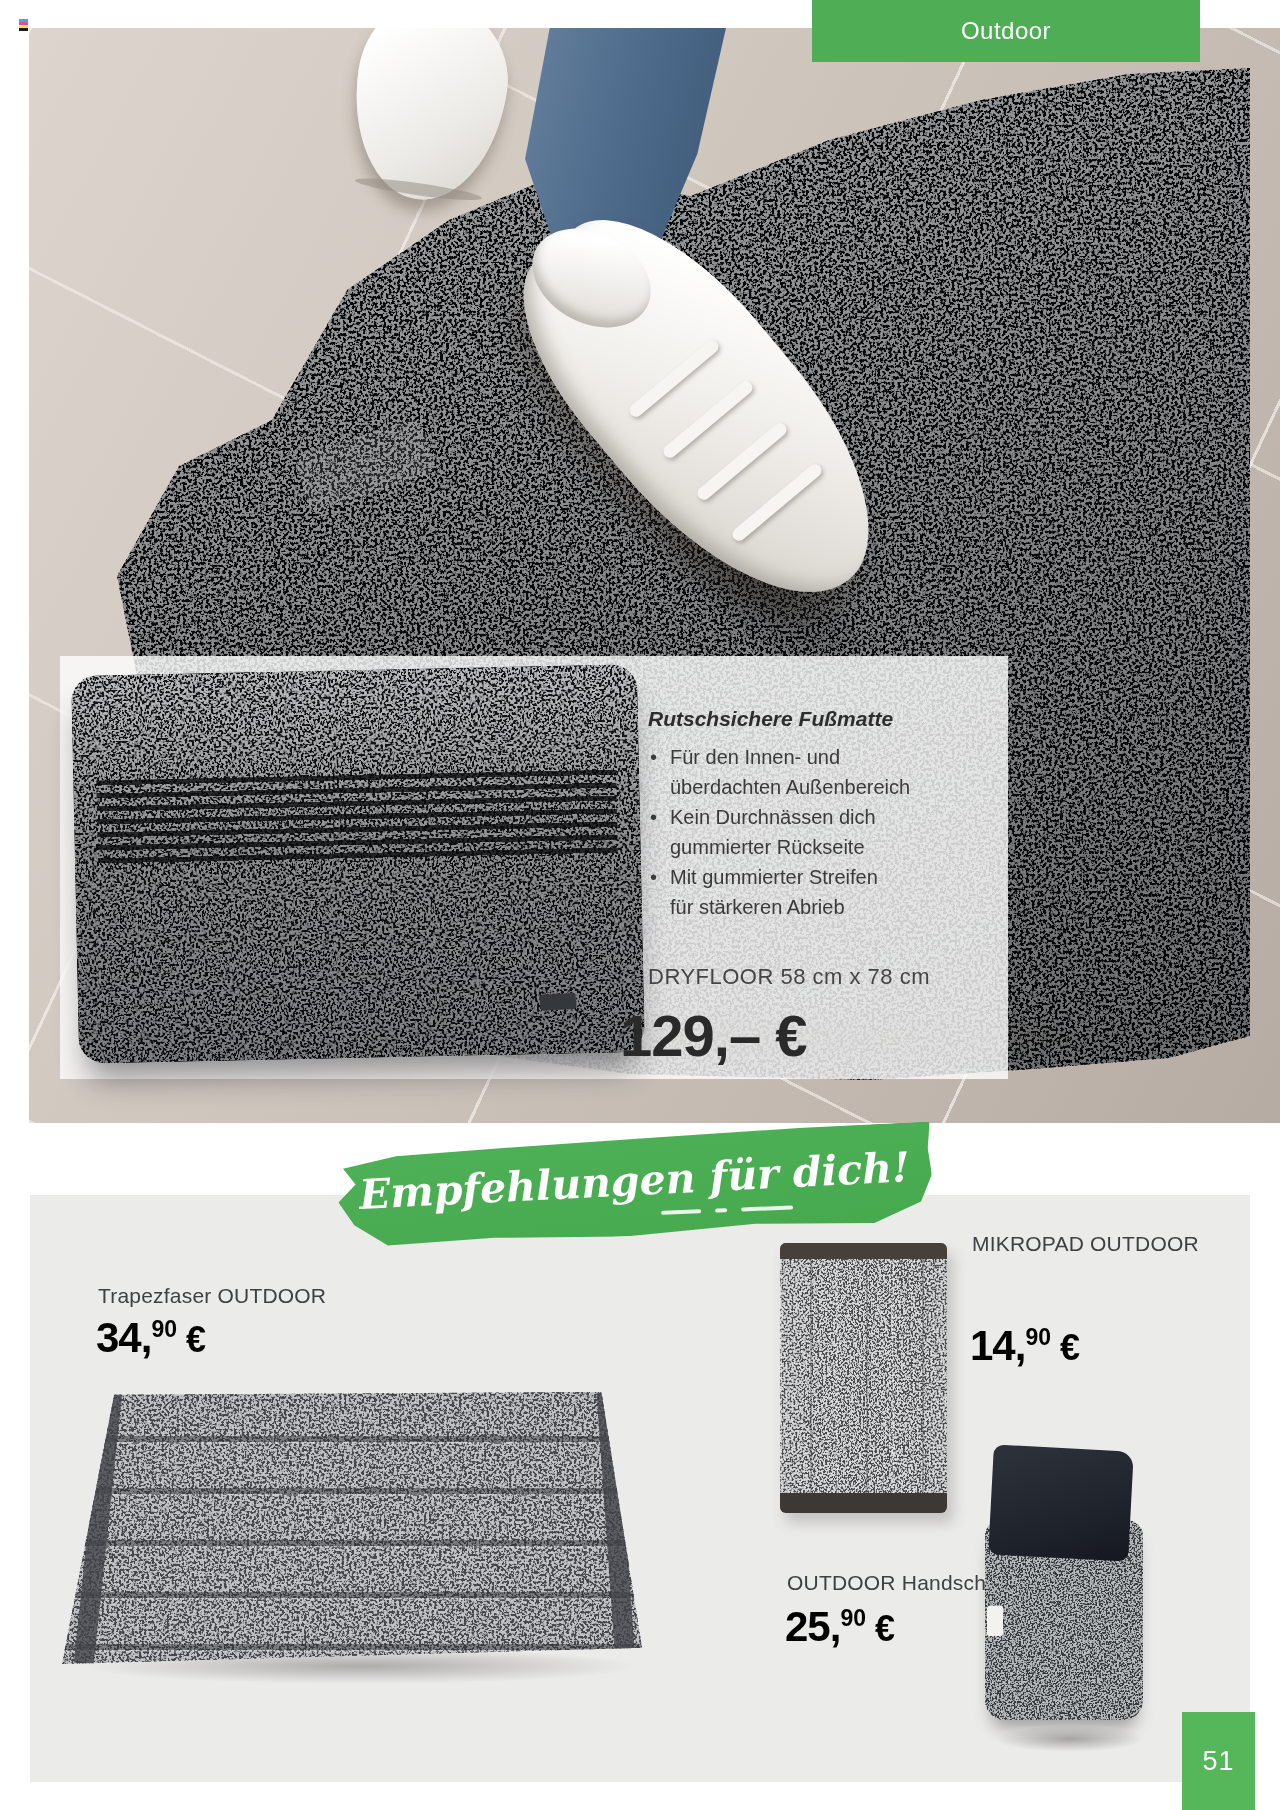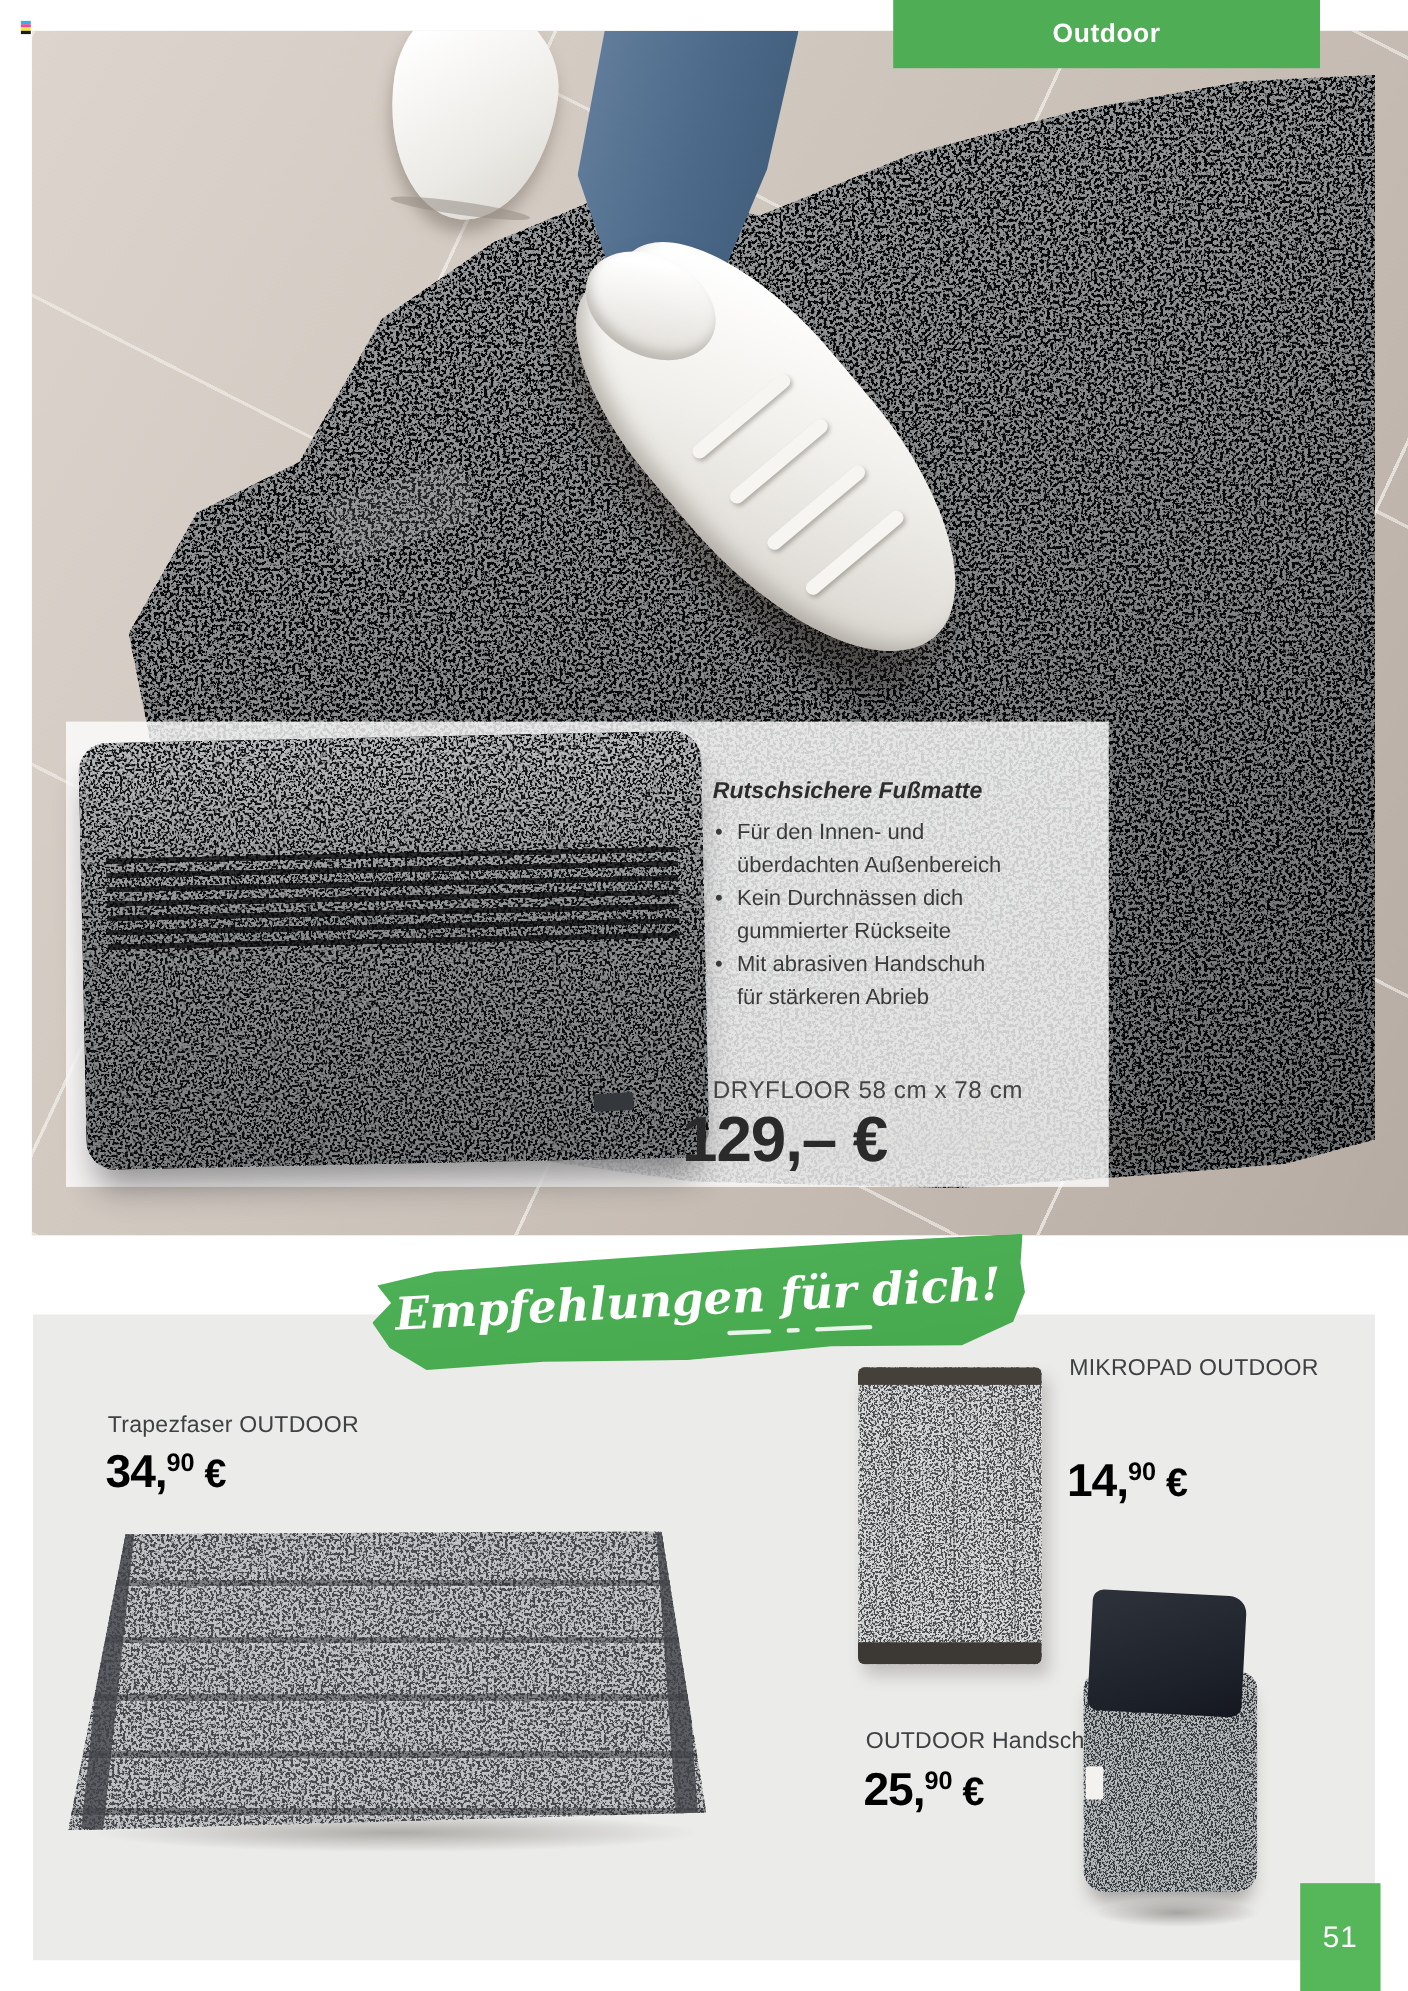--- a/index.html
+++ b/index.html
@@ -73,28 +73,28 @@
   .card-mat .stripes{position:absolute;left:4%;right:4%;top:105px;height:85px;
     background:repeating-linear-gradient(to bottom,rgba(8,8,10,.78) 0 5px,rgba(0,0,0,0) 5px 13px);}
   .card-mat .chip{position:absolute;left:462px;top:328px;width:36px;height:16px;border-radius:3px;
     background:#34373b;transform:rotate(-2deg);}
   .card-text{position:absolute;left:588px;top:50px;width:330px;}
   .card-text h3{margin:0 0 0 0;font-size:21px;line-height:26px;font-style:italic;font-weight:bold;color:#2d2d2d;}
   .card-text ul{margin:10px 0 0 0;padding:0;list-style:none;}
   .card-text li{position:relative;padding-left:22px;font-size:20px;line-height:30px;color:#3a3a3a;}
   .card-text li::before{content:"•";position:absolute;left:2px;top:0;color:#3a3a3a;}
   .card-text li span{display:block;}
-  .card-product{position:absolute;left:588px;top:322px;font-size:22px;letter-spacing:.5px;color:#454545;}
+  .card-product{position:absolute;left:588px;top:308px;font-size:22px;letter-spacing:.5px;color:#454545;}
   .card-price{position:absolute;left:560px;top:346px;font-size:58px;font-weight:bold;
     letter-spacing:-1px;color:#2a2a2a;}
 
   
   .tab{position:absolute;left:812px;top:0;width:388px;height:62px;z-index:10;
     background:var(--green-tab,#4fae55);display:flex;align-items:center;justify-content:center;}
-  .tab span{color:#fff;font-size:24px;letter-spacing:.5px;font-weight:bold;}
+  .tab span{color:#fff;font-size:24px;letter-spacing:.5px;}
 
   
   .gray-section{position:absolute;left:30px;top:1195px;width:1220px;height:587px;background:#ebebe9;}
 
   
   .banner{position:absolute;left:338px;top:1134px;width:594px;height:102px;z-index:12;
     transform:rotate(-2.4deg);background:linear-gradient(175deg,var(--green-banner,#4fb157),#47a94e);
     clip-path:polygon(1% 22%,10% 12%,30% 8%,55% 4%,78% 1%,100% 0,99.5% 26%,100% 52%,98% 78%,
       90% 97%,70% 93%,48% 100%,26% 96%,8% 99%,2.5% 78%,0 55%,3% 38%);
     display:flex;align-items:center;justify-content:center;}
@@ -213,21 +213,21 @@
         <ul>
           <li>
             <span>Für den Innen- und</span>
             <span>überdachten Außenbereich</span>
           </li>
           <li>
             <span>Kein Durchnässen dich</span>
             <span>gummierter Rückseite</span>
           </li>
           <li>
-            <span>Mit abrasiven Handschuh</span>
+            <span>Mit gummierter Streifen</span>
             <span>für stärkeren Abrieb</span>
           </li>
         </ul>
       </div>
 
       <div class="card-product">DRYFLOOR 58 cm x 78 cm</div>
       <div class="card-price">129,– €</div>
     </div>
   </div>
 

